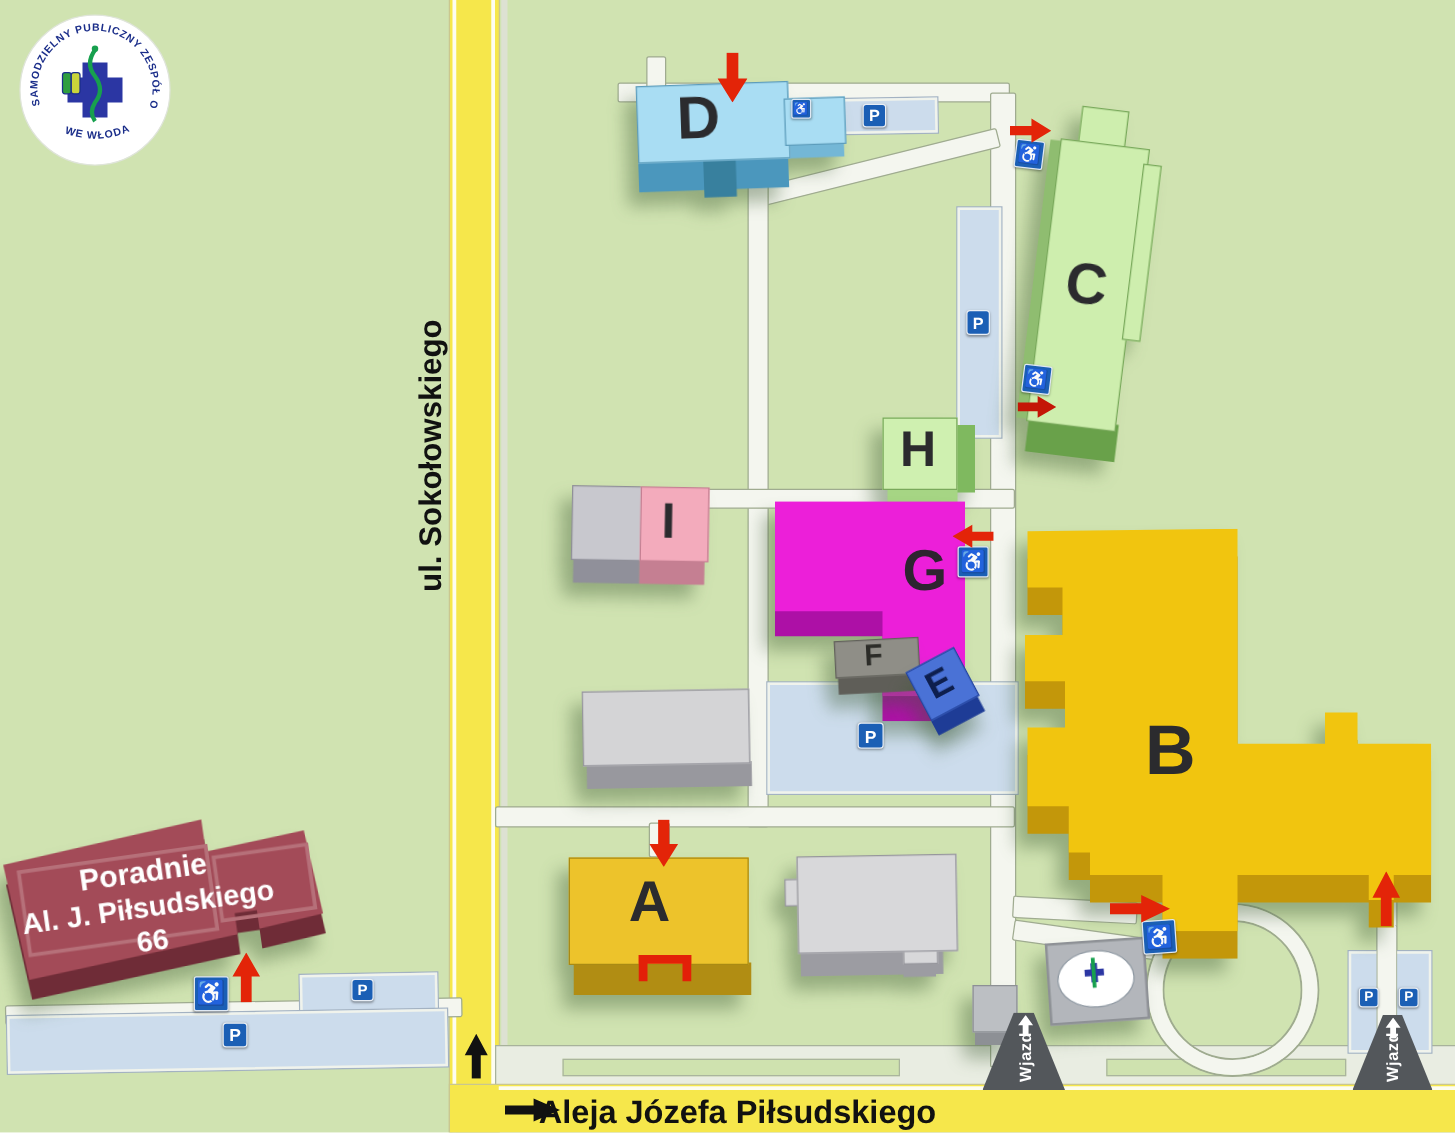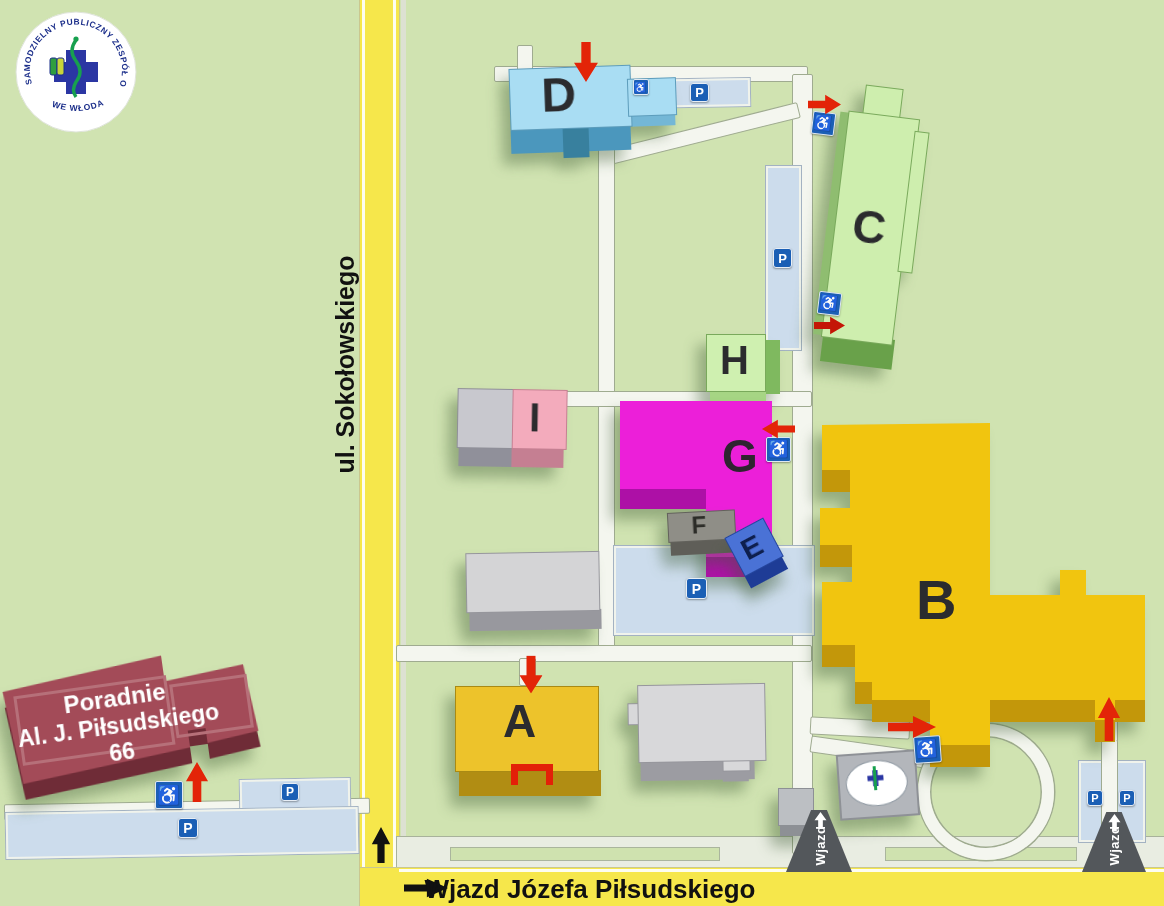--- a/index.html
+++ b/index.html
@@ -217,21 +217,21 @@
   <div class="arr dark" style="left:814px;top:316px;width:31px;height:19px;"></div>
   <div class="arr" style="left:762px;top:419px;width:33px;height:20px;transform:rotate(180deg);"></div>
   <div class="arr" style="left:512px;top:662px;width:38px;height:25px;transform:rotate(90deg);"></div>
   <div class="arr" style="left:888px;top:715px;width:48px;height:24px;"></div>
   <div class="arr" style="left:1087px;top:707px;width:44px;height:24px;transform:rotate(-90deg);"></div>
   <div class="arr" style="left:177px;top:770px;width:40px;height:24px;transform:rotate(-90deg);"></div>
   <div class="arr black" style="left:363px;top:835px;width:36px;height:20px;transform:rotate(-90deg);"></div>
   <div class="arr black" style="left:404px;top:878px;width:44px;height:20px;"></div>
 
   <div class="street-label" style="left:234px;top:350px;width:222px;text-align:center;font-size:25px;transform:rotate(-90deg);">ul. Sokołowskiego</div>
-  <div class="street-label" style="left:400px;top:874px;width:380px;text-align:center;font-size:26px;">Wjazd Józefa Piłsudskiego</div>
+  <div class="street-label" style="left:400px;top:874px;width:380px;text-align:center;font-size:26px;">Aleja Józefa Piłsudskiego</div>
 
   <div class="abs" style="left:12px;top:8px;width:128px;height:128px;">
     <svg width="128" height="128" viewBox="0 0 128 128">
       <circle cx="64" cy="64" r="60" fill="#ffffff" stroke="#dfe4da" stroke-width="1"></circle>
       <defs>
         <path id="ringPath" d="M 20,76 A 46,46 0 1 1 108,76"></path>
         <path id="botPath" d="M 34,96 Q 64,110 94,96"></path>
       </defs>
       <text font-family="Liberation Sans, sans-serif" font-size="8.4" font-weight="bold" fill="#1b2e8a" letter-spacing="0.6">
         <textPath href="#ringPath">SAMODZIELNY PUBLICZNY ZESPÓŁ OPIEKI ZDROWOTNEJ</textPath>

